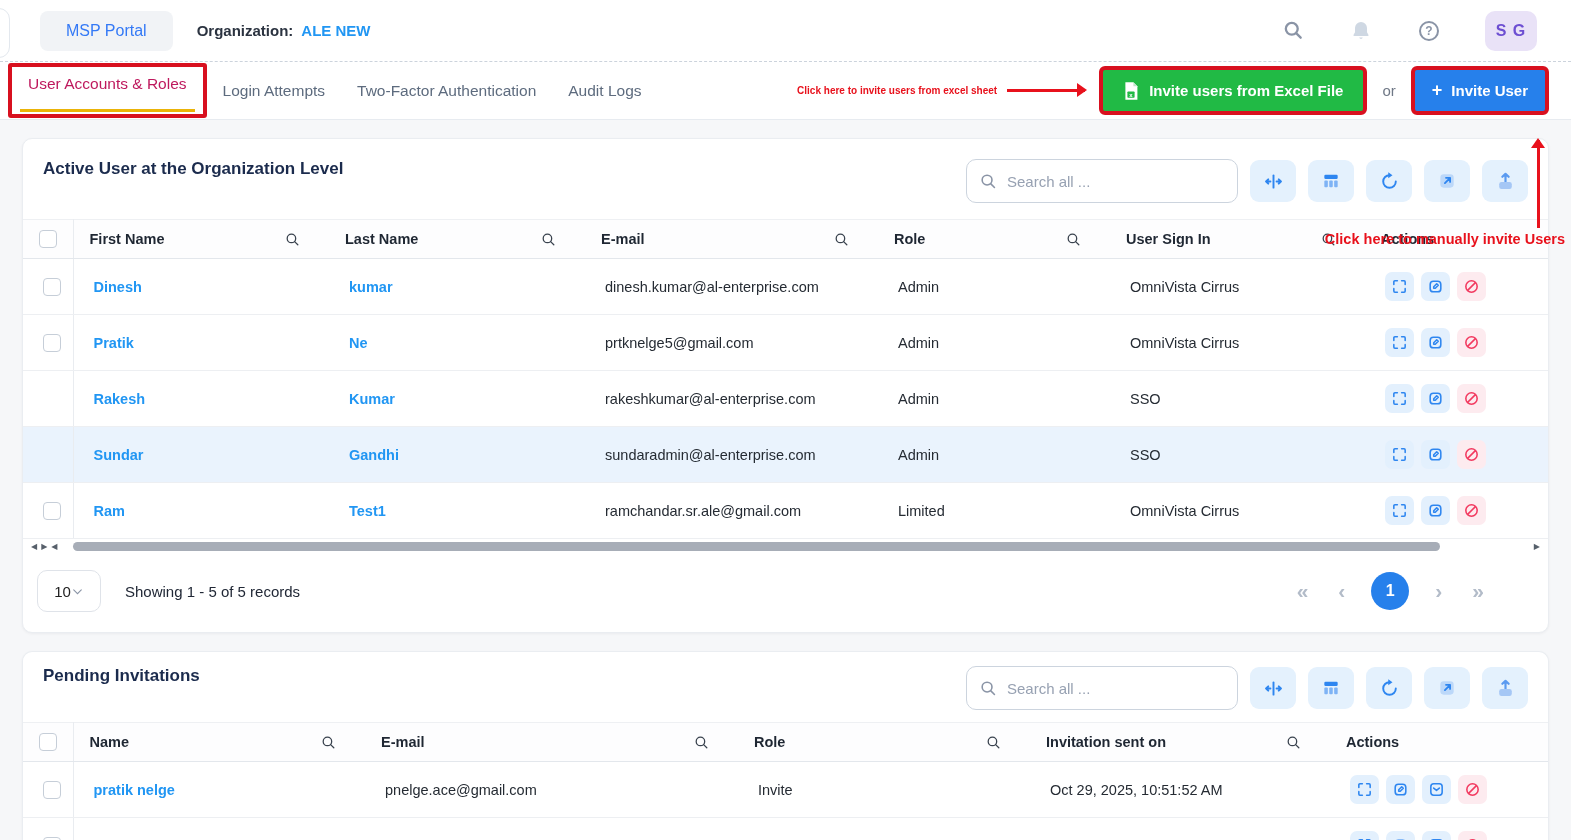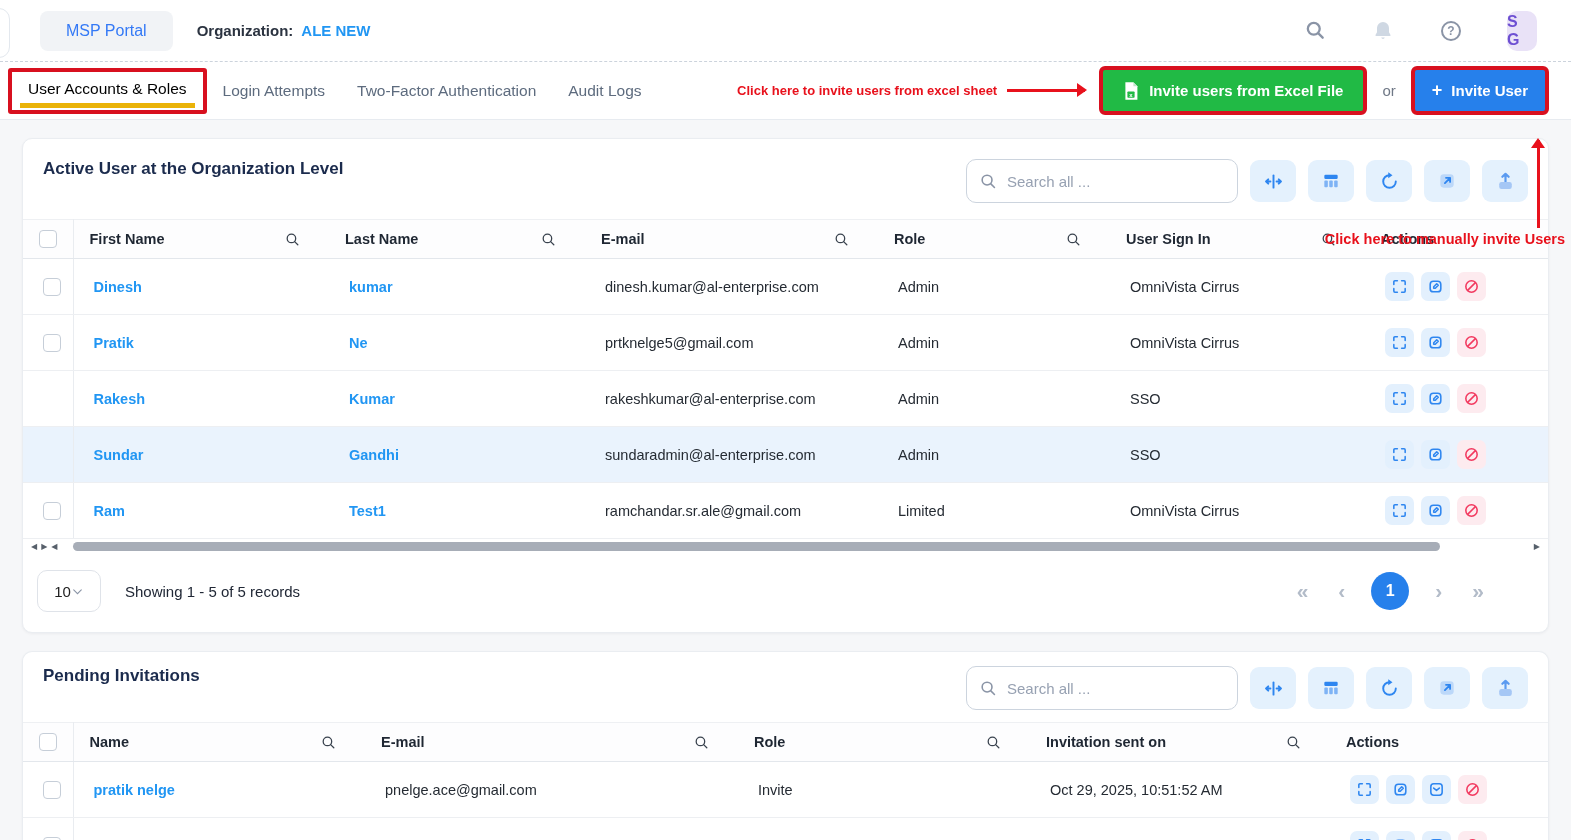--- a/index.html
+++ b/index.html
@@ -10,31 +10,31 @@
   .topbar { background:#fff; height:62px; display:flex; align-items:center;
             padding:0 34px 0 40px; border-bottom:1px dashed #ccd3dc; position:relative; }
   .drawer-handle { position:absolute; left:-12px; top:8px; width:22px; height:50px;
             background:#fff; border:1px solid #e3e8ee; border-radius:12px; }
   .brand-btn { background:#f1f3f6; color:#3479f6; font-weight:400; font-size:16px;
             border:none; border-radius:8px; padding:11px 26px; cursor:pointer; }
   .org-wrap { margin-left:24px; font-size:15px; font-weight:700; color:#2b3340; display:flex; gap:8px; }
   .org-value { color:#2196f3; cursor:pointer; }
   .topbar-right { margin-left:auto; display:flex; align-items:center; gap:44px; }
   .top-icon { width:24px; height:24px; display:flex; align-items:center; justify-content:center; cursor:pointer; }
-  .avatar { width:30px; height:40px; border-radius:10px; background:#e9e2f7; color:#6d4fd2;
+  .avatar { width:52px; height:40px; border-radius:10px; background:#e9e2f7; color:#6d4fd2;
             font-weight:700; font-size:16px; letter-spacing:1px; display:flex; align-items:center;
             justify-content:center; cursor:pointer; }
 
   
   .tabbar { background:#fff; height:58px; display:flex; align-items:center;
             padding:0 22px 0 8px; border-bottom:1px solid #e7ebf0; }
   .red-box { border:4px solid #d8101f; border-radius:3px; padding:4px 8px 2px 8px; display:inline-flex; }
   .tab { font-size:15.5px; color:#5d6b7e; padding:10px 16px; cursor:pointer; white-space:nowrap; }
-  .tab-active { color:#000000; padding:4px 8px 5px 8px; border-bottom:5px solid #eab308; }
-  .note-red { color:#e8111c; font-weight:700; font-size:13px; margin-left:auto; white-space:nowrap; }
+  .tab-active { color:#be185d; padding:4px 8px 16px 8px; border-bottom:3px solid #eab308; }
+  .note-red { color:#e8111c; font-weight:700; font-size:10px; margin-left:auto; white-space:nowrap; }
   .h-arrow { width:78px; height:3px; background:#e8111c; position:relative; margin:0 14px 0 10px; flex:none; }
   .h-arrow::after { content:""; position:absolute; right:-9px; top:-6px; border:7.5px solid transparent;
             border-left:10px solid #e8111c; }
   .btn-green { display:flex; align-items:center; gap:10px; background:#21ba45; color:#fff;
             font-weight:700; font-size:15px; border:4px solid #d8101f; border-radius:6px;
             padding:0 20px; height:49px; cursor:pointer; font-family:inherit; }
   .or-label { color:#6f7886; font-size:15px; margin:0 15px; }
   .btn-blue { display:flex; align-items:center; gap:9px; background:#2680eb; color:#fff;
             font-weight:700; font-size:15px; border:4px solid #d8101f; border-radius:6px;
             padding:0 17px; height:49px; cursor:pointer; font-family:inherit; }

